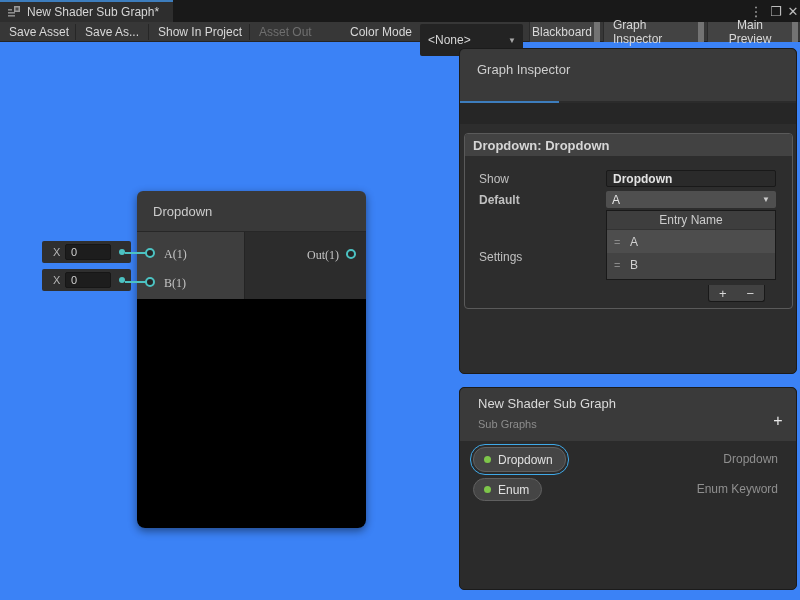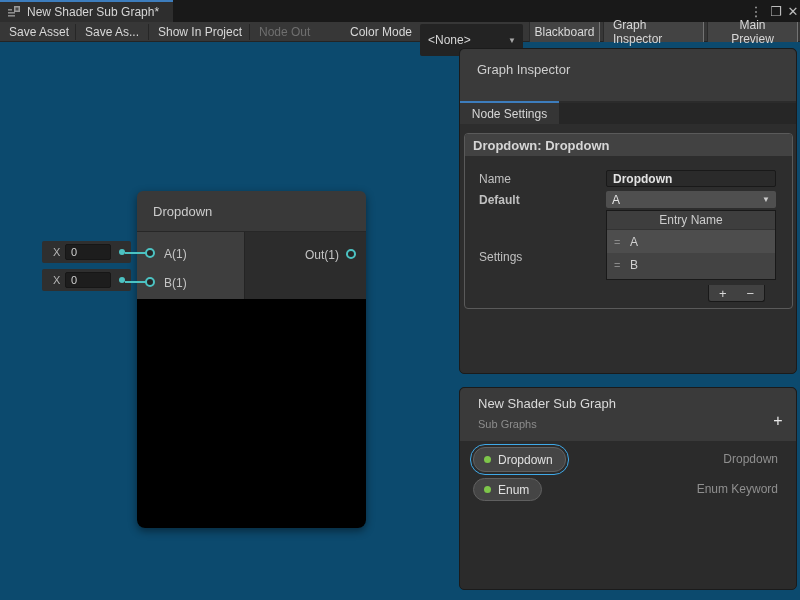--- a/index.html
+++ b/index.html
@@ -1,19 +1,19 @@
 <!DOCTYPE html>
 <html><head>
 <meta charset="utf-8">
 <style>
   * { margin:0; padding:0; box-sizing:border-box; }
   html,body { width:800px; height:600px; overflow:hidden; background:#202020;
     font-family:"Liberation Sans", sans-serif; }
   .abs { position:absolute; }
-  #stage { position:relative; width:800px; height:600px; background:#0c4a6e; }
+  #stage { position:relative; width:800px; height:600px; background:#3b82f6; }
 
   
   #tabstrip { left:0; top:0; width:800px; height:22px; background:#191919; }
   #doc-tab { left:0; top:0; width:173px; height:22px; background:#2e2e2e;
     border-top:2px solid #3d7dbd; display:flex; align-items:center; gap:6px; padding-left:7px; }
   #doc-tab .title { font-size:12px; color:#d6d6d6; white-space:nowrap; }
   .winctl { top:0; height:22px; display:flex; align-items:center; color:#bdbdbd; font-size:13px; }
   #ctl-more { left:749px; width:14px; justify-content:center; }
   #ctl-max  { left:768px; width:16px; justify-content:center; }
   #ctl-close{ left:786px; width:14px; justify-content:center; }
@@ -22,32 +22,32 @@
   #toolbar { left:0; top:22px; width:800px; height:20px; background:#373737;
     border-bottom:1px solid #242424; }
   .tb-btn { top:0; height:20px; display:flex; align-items:center; justify-content:center;
     font-size:12px; color:#d8d8d8; padding:0 9px; }
   .tb-sep { top:2px; width:1px; height:16px; background:#262626; }
   .tb-dim { color:#6f6f6f; }
   #cm-label { left:341px; }
   #cm-dd { left:420px; top:2px; width:103px; height:16px; background:#232323; border-radius:2px;
     display:flex; align-items:center; font-size:12px; color:#d6d6d6; padding:16px 8px; }
   #cm-dd .arrow { position:absolute; right:7px; font-size:8px; color:#a8a8a8; }
-  .tb-raised { background:#434343; border-left:1px solid #2a2a2a; border-right:1px solid #737373; }
+  .tb-raised { background:#434343; border-left:1px solid #2a2a2a; border-right:6px solid #737373; }
   #btn-blackboard { left:529px; width:71px; }
   #btn-ginspector { left:603px; width:101px; }
   #btn-mainpreview{ left:707px; width:91px;text-align:center; }
 
   
   #node { left:137px; top:191px; width:229px; height:337px; border-radius:6px 6px 8px 8px;
     box-shadow:0 3px 8px rgba(0,0,0,.45); }
   #node-title { left:0; top:0; width:229px; height:41px; background:#393939;
     border-radius:6px 6px 0 0; border-bottom:1px solid #272727;
     display:flex; align-items:center; padding-left:16px; font-size:13px; color:#cccccc; }
-  #node-body { left:0; top:41px; width:229px; height:67px; background:#2c2c2c; }
+  #node-body { left:0; top:41px; width:229px; height:67px; background:#2c2c2c;font-family:Liberation Serif, serif; }
   #node-in-sect { left:0; top:0; width:108px; height:67px; background:#3e3e3e;
     border-right:1px solid #242424; }
   .port-circle { width:10px; height:10px; border:2px solid #4cc3c3; border-radius:50%;
     background:#262626; }
   .port-label { font-size:12px; color:#c5c5c5; }
   #portA-c { left:8px;  top:16px; } #portA-l { left:27px; top:15px; }
   #portB-c { left:8px;  top:45px; } #portB-l { left:27px; top:44px; }
   #portOut-l { right:27px; top:16px; } #portOut-c { right:10px; top:17px; }
   #node-preview { left:0; top:108px; width:229px; height:229px; background:#000;
     border-radius:0 0 8px 8px; }
@@ -149,21 +149,21 @@
     <div class="abs winctl" id="ctl-close">✕</div>
   </div>
 
   <div class="abs" id="toolbar">
     <div class="abs tb-btn" style="left:0;">Save Asset</div>
     <div class="abs tb-sep" style="left:75px;"></div>
     <div class="abs tb-btn" style="left:76px;">Save As...</div>
     <div class="abs tb-sep" style="left:148px;"></div>
     <div class="abs tb-btn" style="left:149px;">Show In Project</div>
     <div class="abs tb-sep" style="left:249px;"></div>
-    <div class="abs tb-btn tb-dim" style="left:250px;">Node Out</div>
+    <div class="abs tb-btn tb-dim" style="left:250px;">Asset Out</div>
     <div class="abs tb-btn" id="cm-label">Color Mode</div>
     <div class="abs" id="cm-dd">
       <span>&lt;None&gt;</span>
       <span class="arrow">▼</span>
     </div>
     <div class="abs tb-btn tb-raised" id="btn-blackboard">Blackboard</div>
     <div class="abs tb-btn tb-raised" id="btn-ginspector">Graph Inspector</div>
     <div class="abs tb-btn tb-raised" id="btn-mainpreview">Main Preview</div>
   </div>
 
@@ -191,28 +191,27 @@
     <input value="0" style="">
     <div class="pf-dot"></div>
   </div>
   <div class="abs wire" id="wire1"></div>
   <div class="abs wire" id="wire2"></div>
 
   <div class="abs panel" id="inspector">
     <div class="abs" id="insp-header">Graph Inspector</div>
     <div class="abs" id="insp-blue"></div>
     <div class="abs" id="insp-tabbar">
-      <div class="abs insp-tab" id="tab-node">Node Settings</div>
     </div>
     <div class="abs" id="insp-content"></div>
 
     <div class="abs" id="settings-box">
       <div class="abs" id="settings-box-header">Dropdown: Dropdown</div>
     </div>
-    <div class="abs fld-label" id="lbl-name">Name</div>
+    <div class="abs fld-label" id="lbl-name">Show</div>
     <input class="abs" id="fld-name" value="Dropdown" style="">
     <div class="abs fld-label" id="lbl-default">Default</div>
     <div class="abs" id="fld-default">
       <span>A</span>
       <span class="arrow">▼</span>
     </div>
     <div class="abs fld-label" id="lbl-entries">Settings</div>
     <div class="abs" id="entries-list">
       <div id="entries-head">Entry Name</div>
       <div class="entry-row" id="entry-0">

